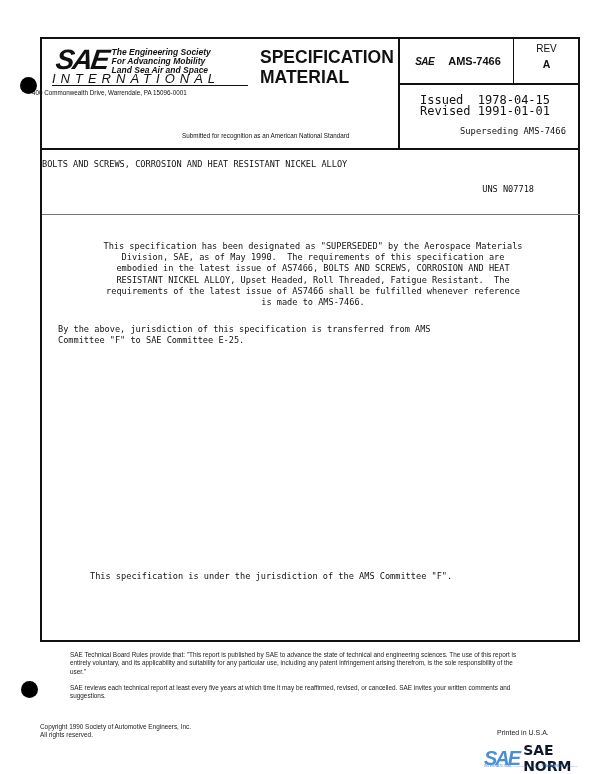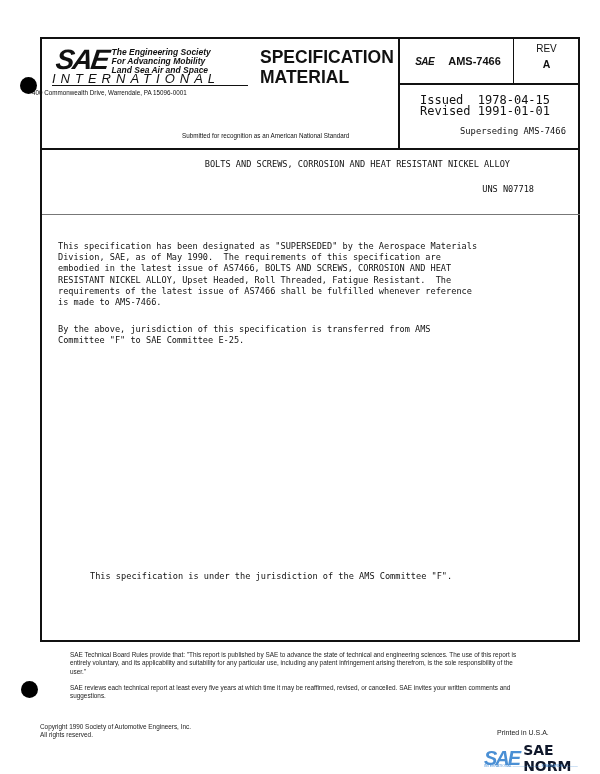--- a/index.html
+++ b/index.html
@@ -18,23 +18,23 @@
   .hline { position:absolute; background:#111; }
   .amsbox { position:absolute; left:360px; top:0; width:112px; height:44px; display:flex; align-items:center; justify-content:center; gap:14px; }
   .sae-small { font-weight:bold; font-style:italic; font-size:10px; letter-spacing:-0.5px; }
   .amsno { font-weight:bold; font-size:11px; }
   .rev { position:absolute; left:473px; top:0; width:63px; height:36px; text-align:center; font-size:10px; }
   .rev .l { margin-top:4px; }
   .rev .v { font-weight:bold; margin-top:4px; font-size:10.5px; }
   .dates { position:absolute; left:378px; top:56px; font-family:"DejaVu Sans Mono", monospace; font-size:12px; line-height:11px; white-space:pre; }
   .superseding { position:absolute; left:378px; top:87px; font-family:"DejaVu Sans Mono", monospace; font-size:8.8px; white-space:pre;margin-left:40px; }
   .mono { font-family:"DejaVu Sans Mono", monospace; font-size:8.6px; line-height:11.2px; }
-  .subj { position:absolute; left:0; width:468px; top:120px; text-align:right; }
+  .subj { position:absolute; left:0; width:468px; top:120px; text-align:left; }
   .uns { position:absolute; right:44px; top:145px; }
-  .body1 { position:absolute; left:16px; top:202px; width:510px; white-space:pre; }
+  .body1 { position:absolute; left:16px; top:202px; width:510px; white-space:pre;text-align:center; }
   .body2 { position:absolute; left:16px; top:285px; white-space:pre; }
   .jur { position:absolute; left:48px; top:532px; white-space:pre;text-align:center; }
   .fine { position:absolute; left:70px; font-size:6.4px; line-height:8.4px; color:#222; }
   .copyright { position:absolute; left:40px; top:723px; font-size:6.4px; line-height:8px; color:#222; }
   .printed { position:absolute; left:497px; top:729px; font-size:7px; color:#222; }
   .wm { position:absolute; left:484px; top:742px; display:flex; align-items:center; }
   .wm-sae { font-weight:bold; font-style:italic; font-size:20px; color:#4a8fd4; letter-spacing:-2px; }
   .wm-norm { font-weight:bold; font-size:14px; color:#0f172a; margin-left:4px; font-family:"DejaVu Sans", sans-serif; }
   .wm-sub { position:absolute; left:484px; top:764px; font-size:3.5px; color:#4a8fd4; white-space:nowrap; }
 </style>

